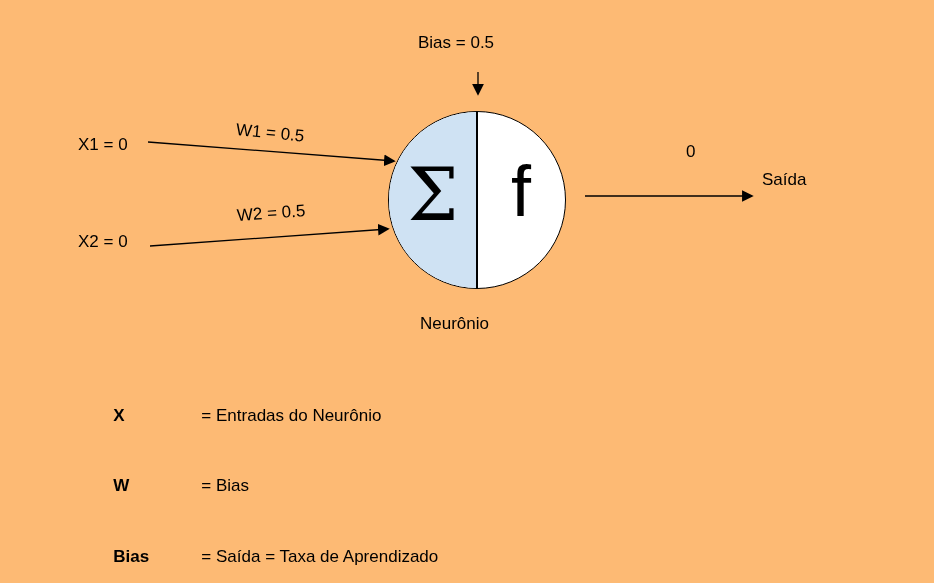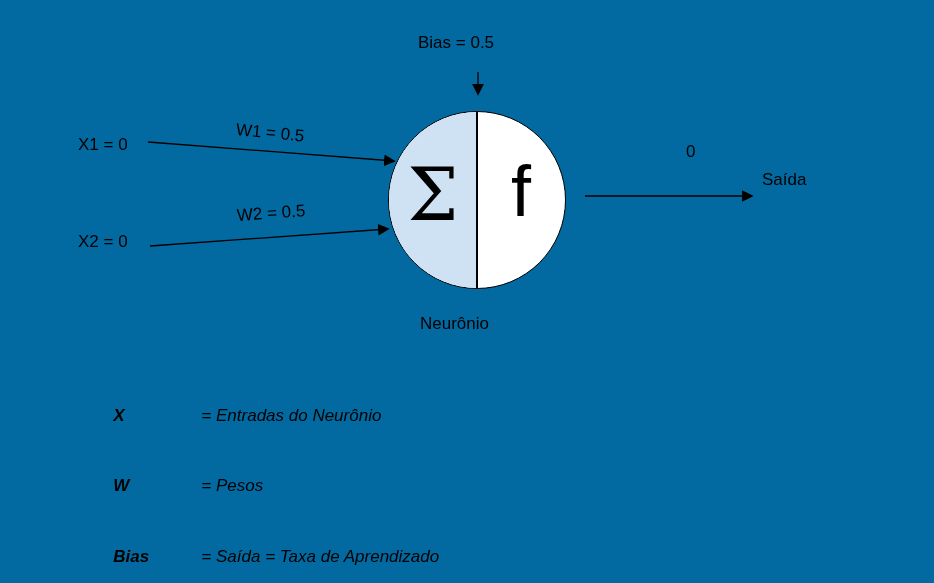--- a/index.html
+++ b/index.html
@@ -1,17 +1,17 @@
 <!DOCTYPE html>
 <html><head>
 <meta charset="utf-8">
 <style>
   html,body{margin:0;padding:0;background:#ffffff;}
   .stage{
-    position:relative;width:934px;height:583px;background:#0369a1;
+    position:relative;width:934px;height:583px;background:#fdba74;
     font-family:"Liberation Sans",sans-serif;color:#000;overflow:hidden;
   }
   .connectors{position:absolute;left:0;top:0;width:934px;height:583px;}
   .lbl{position:absolute;font-size:17px;white-space:nowrap;color:#000;}
   .lbl-bias{left:418px;top:33px;}
   .lbl-x1{left:78px;top:123px;margin-top:12px;}
   .lbl-x2{left:78px;top:232px;}
   .lbl-w1{left:236px;top:120px;transform:rotate(5.5deg);transform-origin:left center;}
   .lbl-w2{left:237px;top:206px;transform:rotate(-4deg);transform-origin:left center;}
   .lbl-outval{left:686px;top:142px;}
@@ -22,21 +22,21 @@
     position:absolute;left:388px;top:111px;width:178px;height:178px;
     border:1.6px solid #000;border-radius:50%;box-sizing:border-box;
     display:flex;overflow:hidden;background:#fff;
   }
   .half{width:50%;height:100%;display:flex;align-items:center;justify-content:center;}
   .divider{position:absolute;left:50%;top:0;bottom:0;width:1.6px;margin-left:-0.8px;background:#000;}
   .sigma{font-family:"DejaVu Serif",serif;font-size:72px;line-height:1;transform:translateY(-5px);}
   .fsym{font-family:"Liberation Sans",sans-serif;font-size:72px;line-height:1;transform:translateY(-9px);}
 
   .legend{position:absolute;left:85px;top:380px;font-size:17px;line-height:23.6px;}
-  .legend-row{white-space:pre;font-style:italic;}
+  .legend-row{white-space:pre;}
   .term{display:inline-block;width:88px;font-weight:bold;}
 </style>
 </head>
 <body>
 
 <div class="stage">
 
   <svg class="connectors" width="934" height="583" viewBox="0 0 934 583" xmlns="http://www.w3.org/2000/svg">
     <defs>
       <marker id="ah" viewBox="0 0 10 10" refX="8.5" refY="5" markerWidth="9" markerHeight="9" orient="auto">
@@ -66,21 +66,21 @@
       <span class="fsym">f</span>
     </div>
     <div class="divider"></div>
   </div>
 
   <div class="legend">
     <div class="legend-row">
       <span class="term">X</span><span class="def">= Entradas do Neurônio</span>
     </div>
     <div class="legend-row">
-      <span class="term">W</span><span class="def">= Pesos</span>
+      <span class="term">W</span><span class="def">= Bias</span>
     </div>
     <div class="legend-row">
       <span class="term">Bias</span><span class="def">= Saída = Taxa de Aprendizado</span>
     </div>
 
   </div>
 
 </div>
 
 </body></html>

